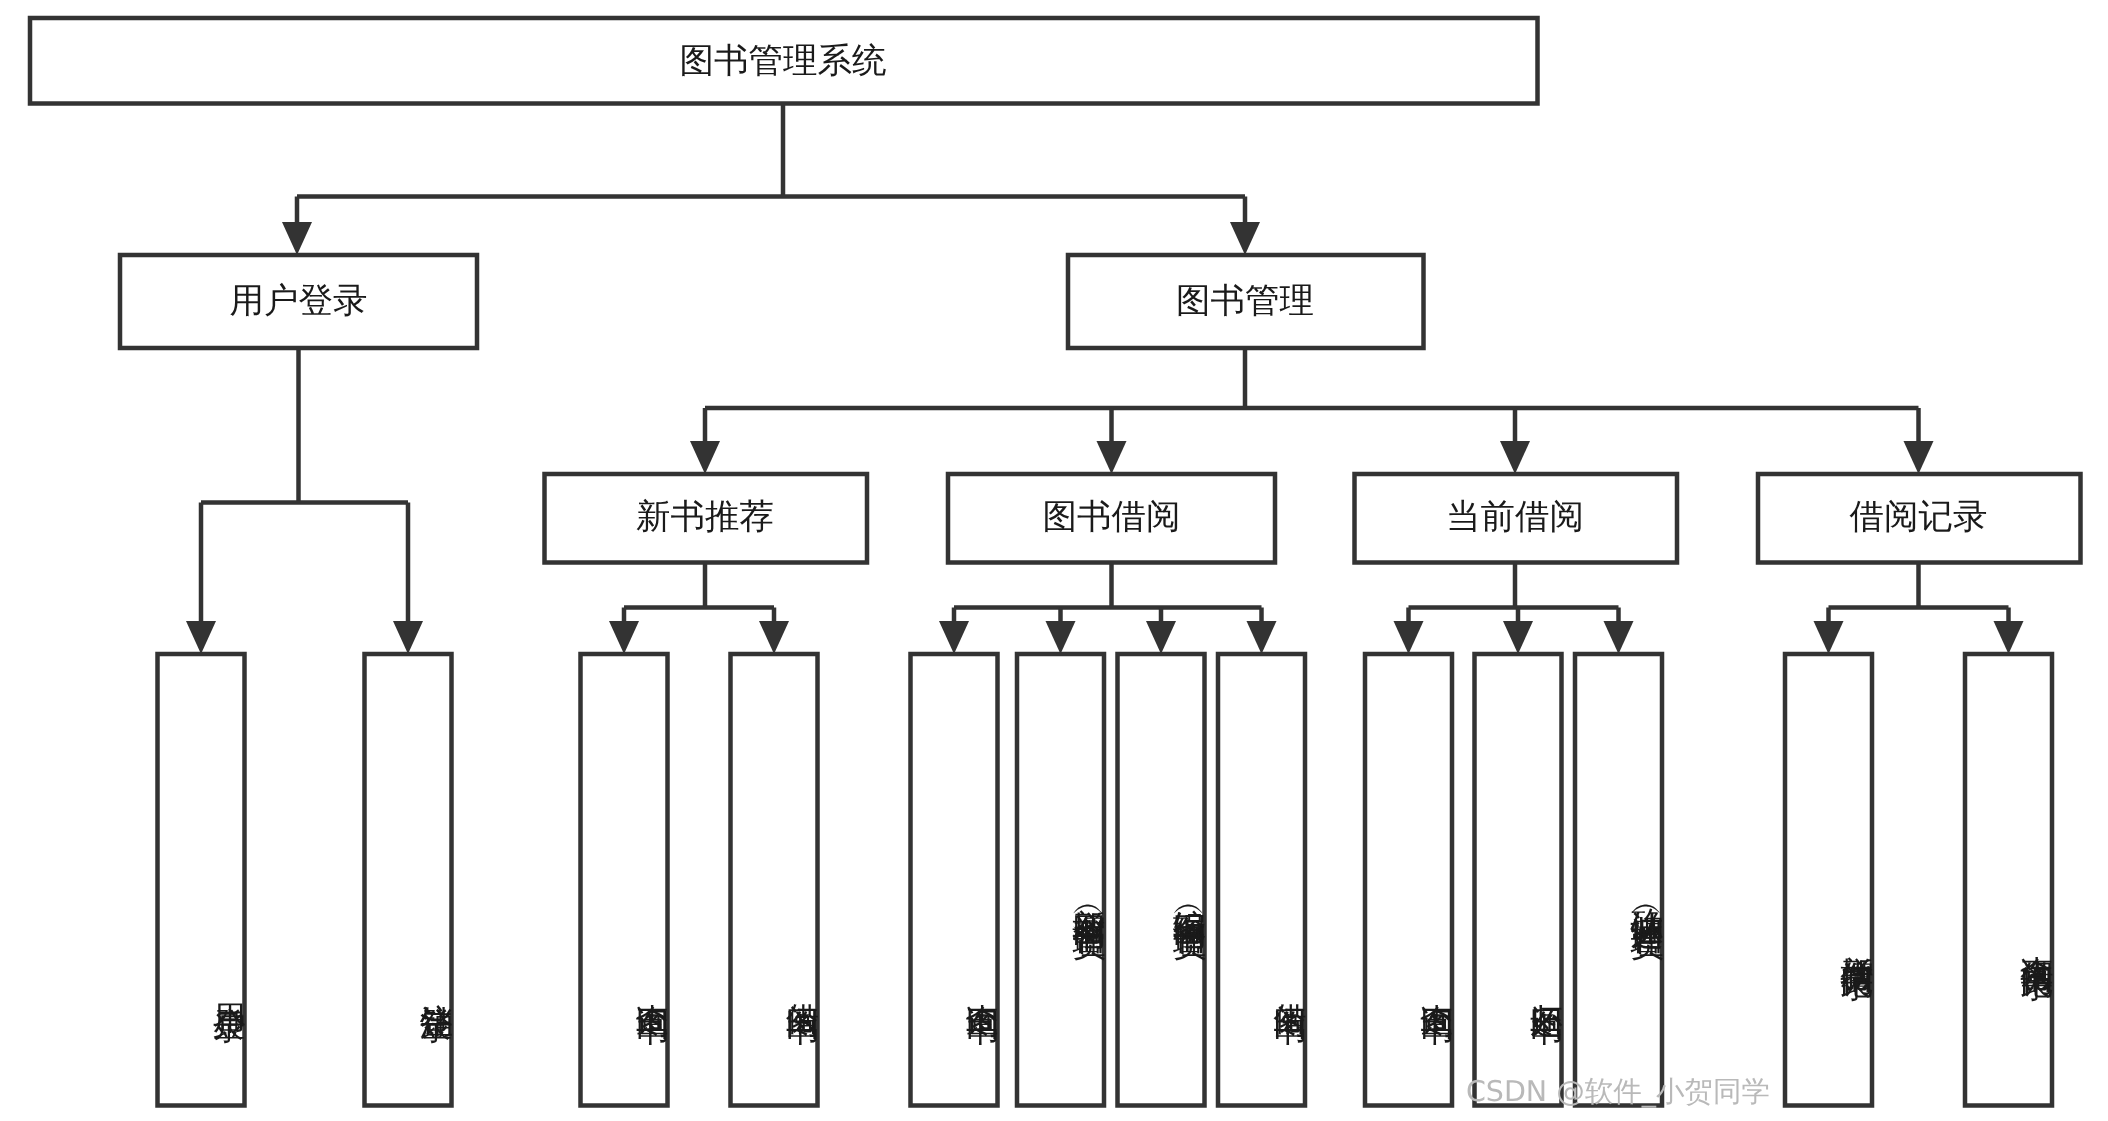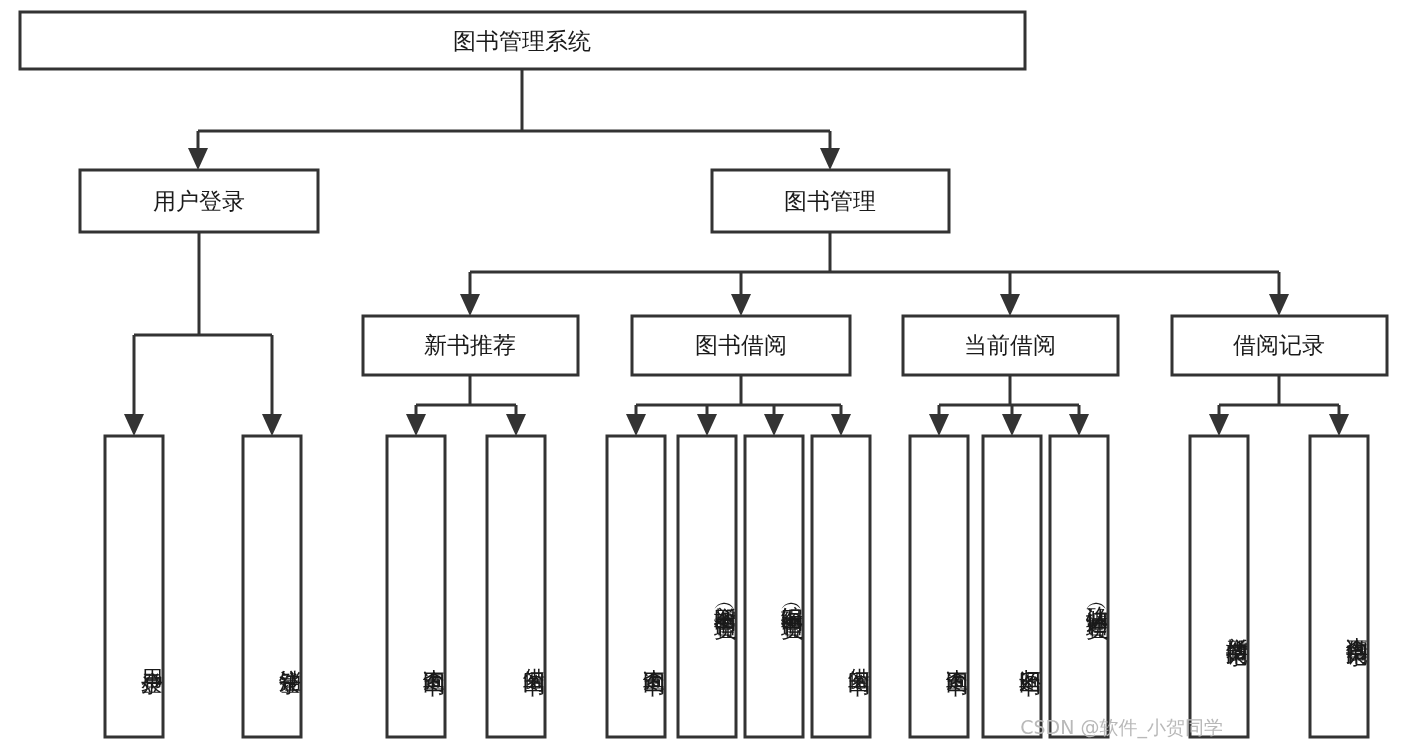--- a/index.html
+++ b/index.html
@@ -11,21 +11,20 @@
     width: 1405px;
     height: 747px;
     overflow: hidden;
     font-family: "DejaVu Sans", "Liberation Sans", sans-serif;
   }
   #diagram-root {
     position: relative;
     width: 1188px;
     height: 747px;
     background: #ffffff;
-    padding-left: 43px;
   }
   svg.flow {
     position: absolute;
     top: 0;
     left: 0;
     width: 1405px;
     height: 747px;
   }
   .node-rect {
     fill: #ffffff;

